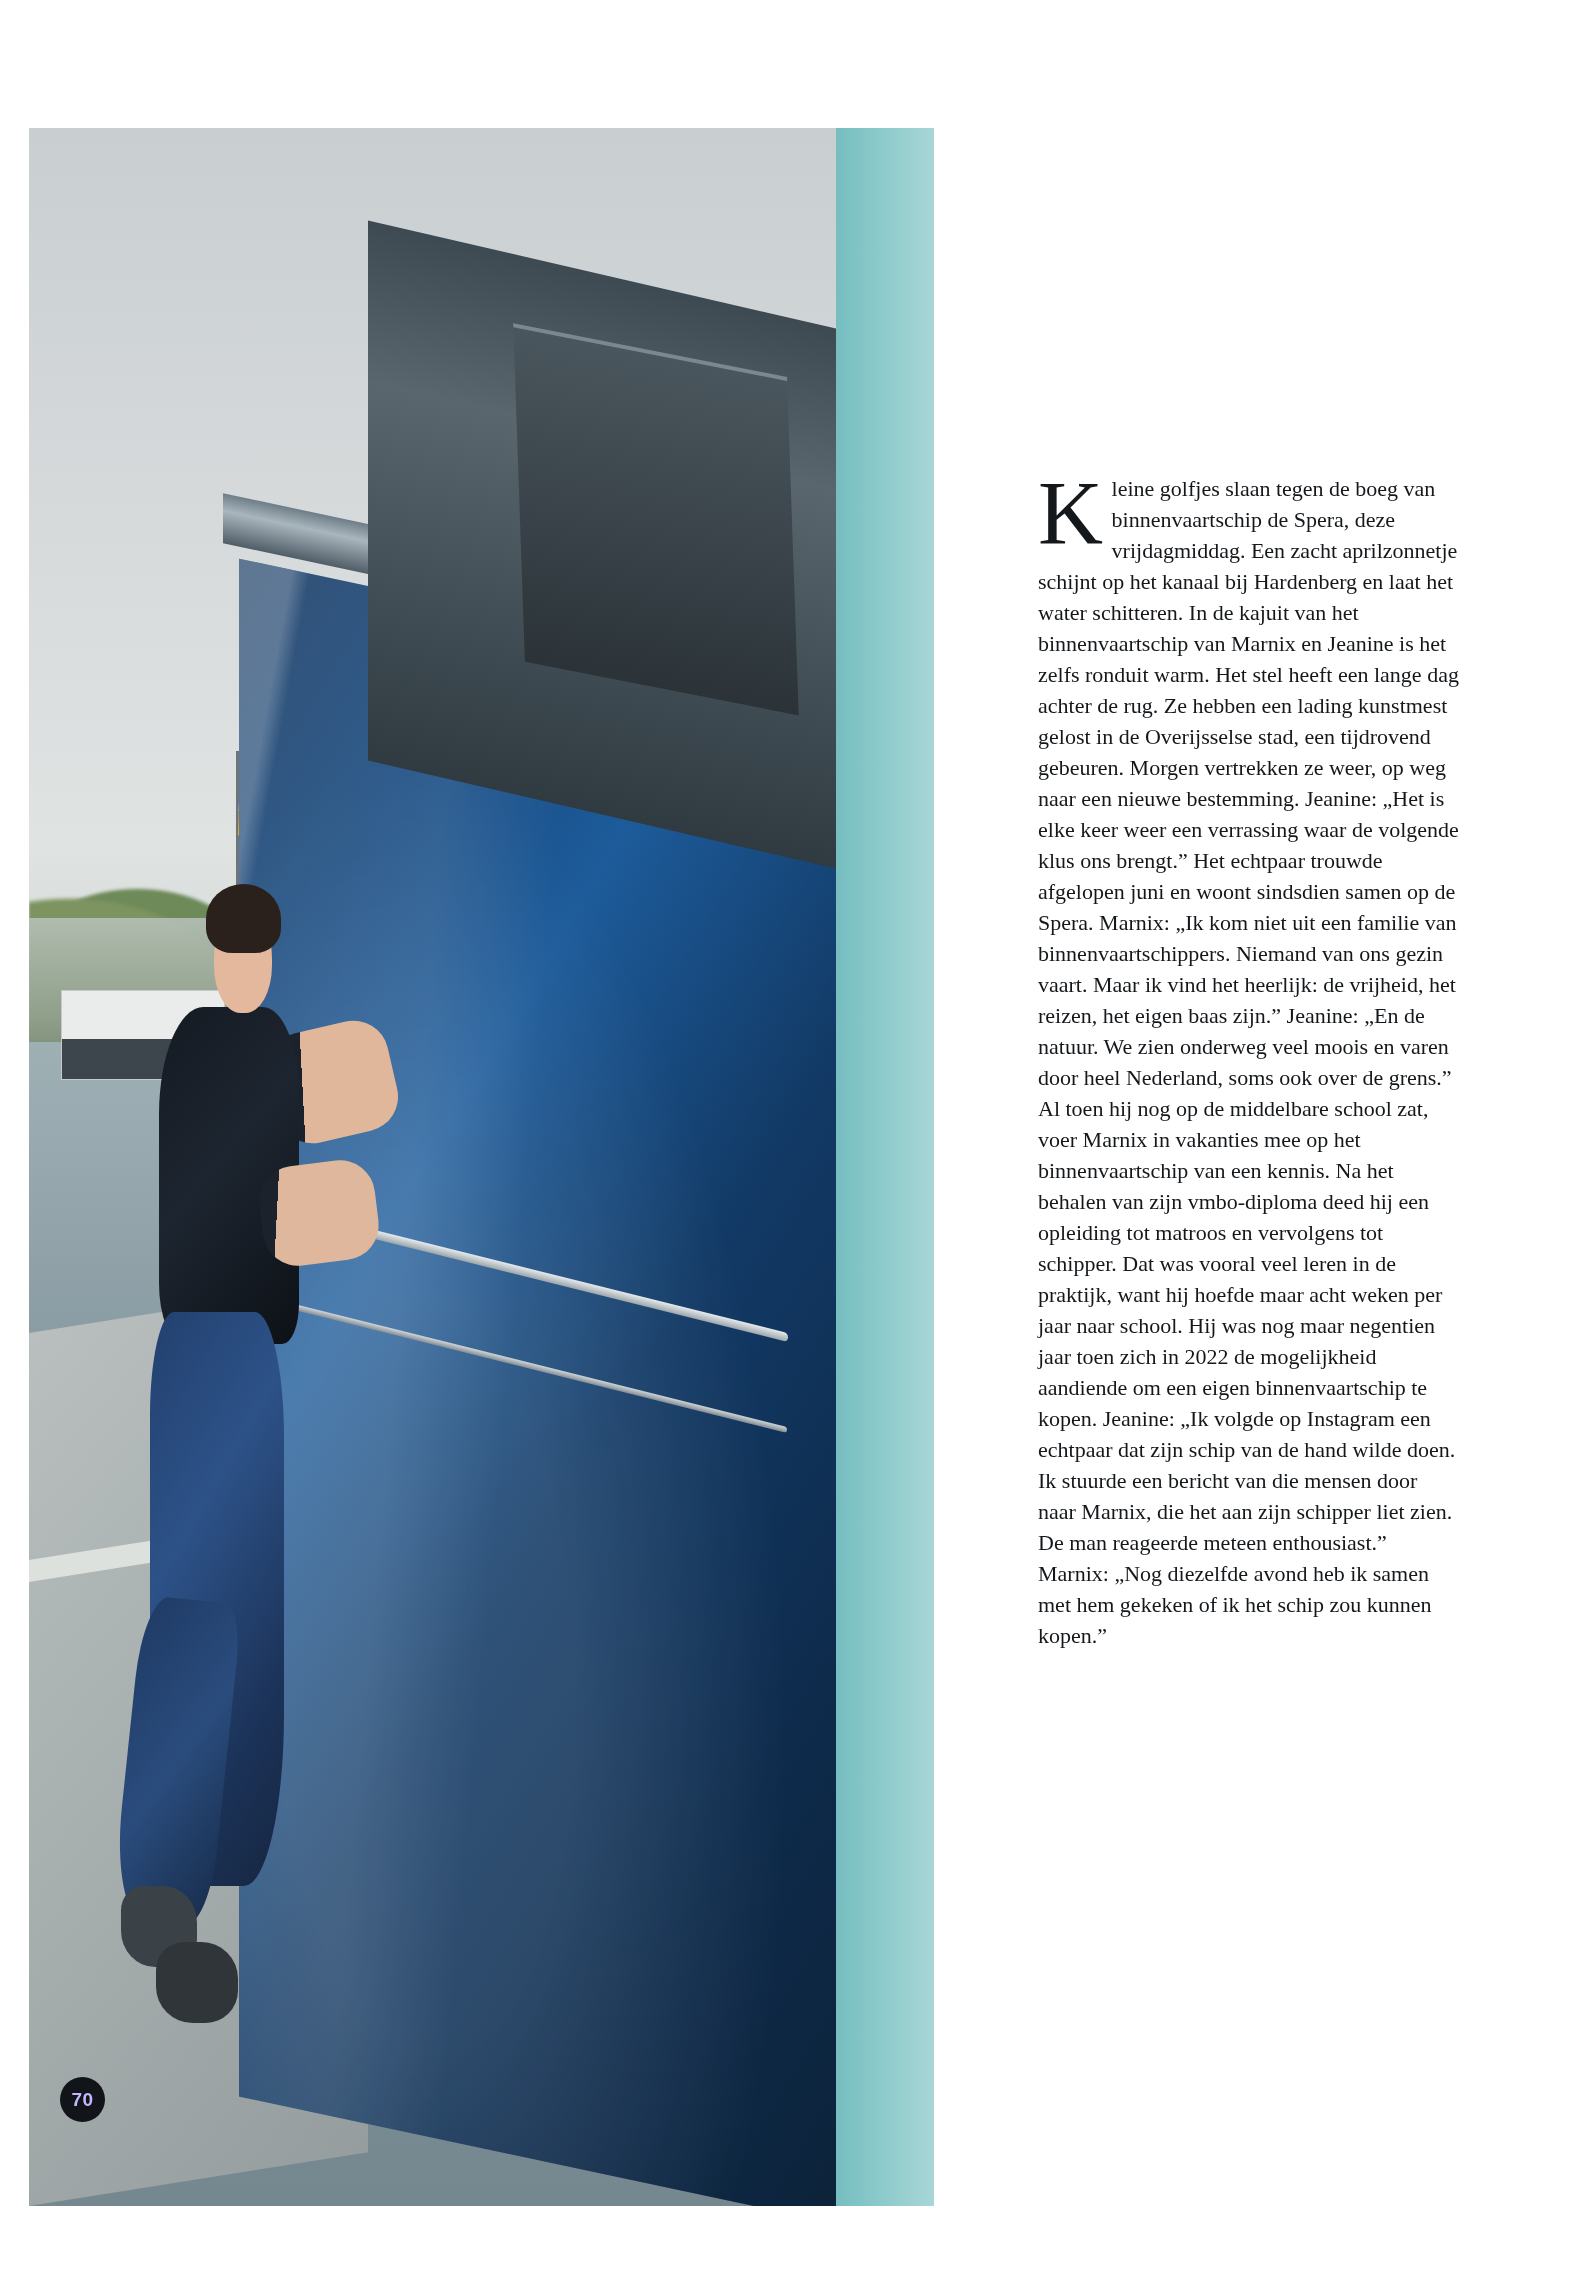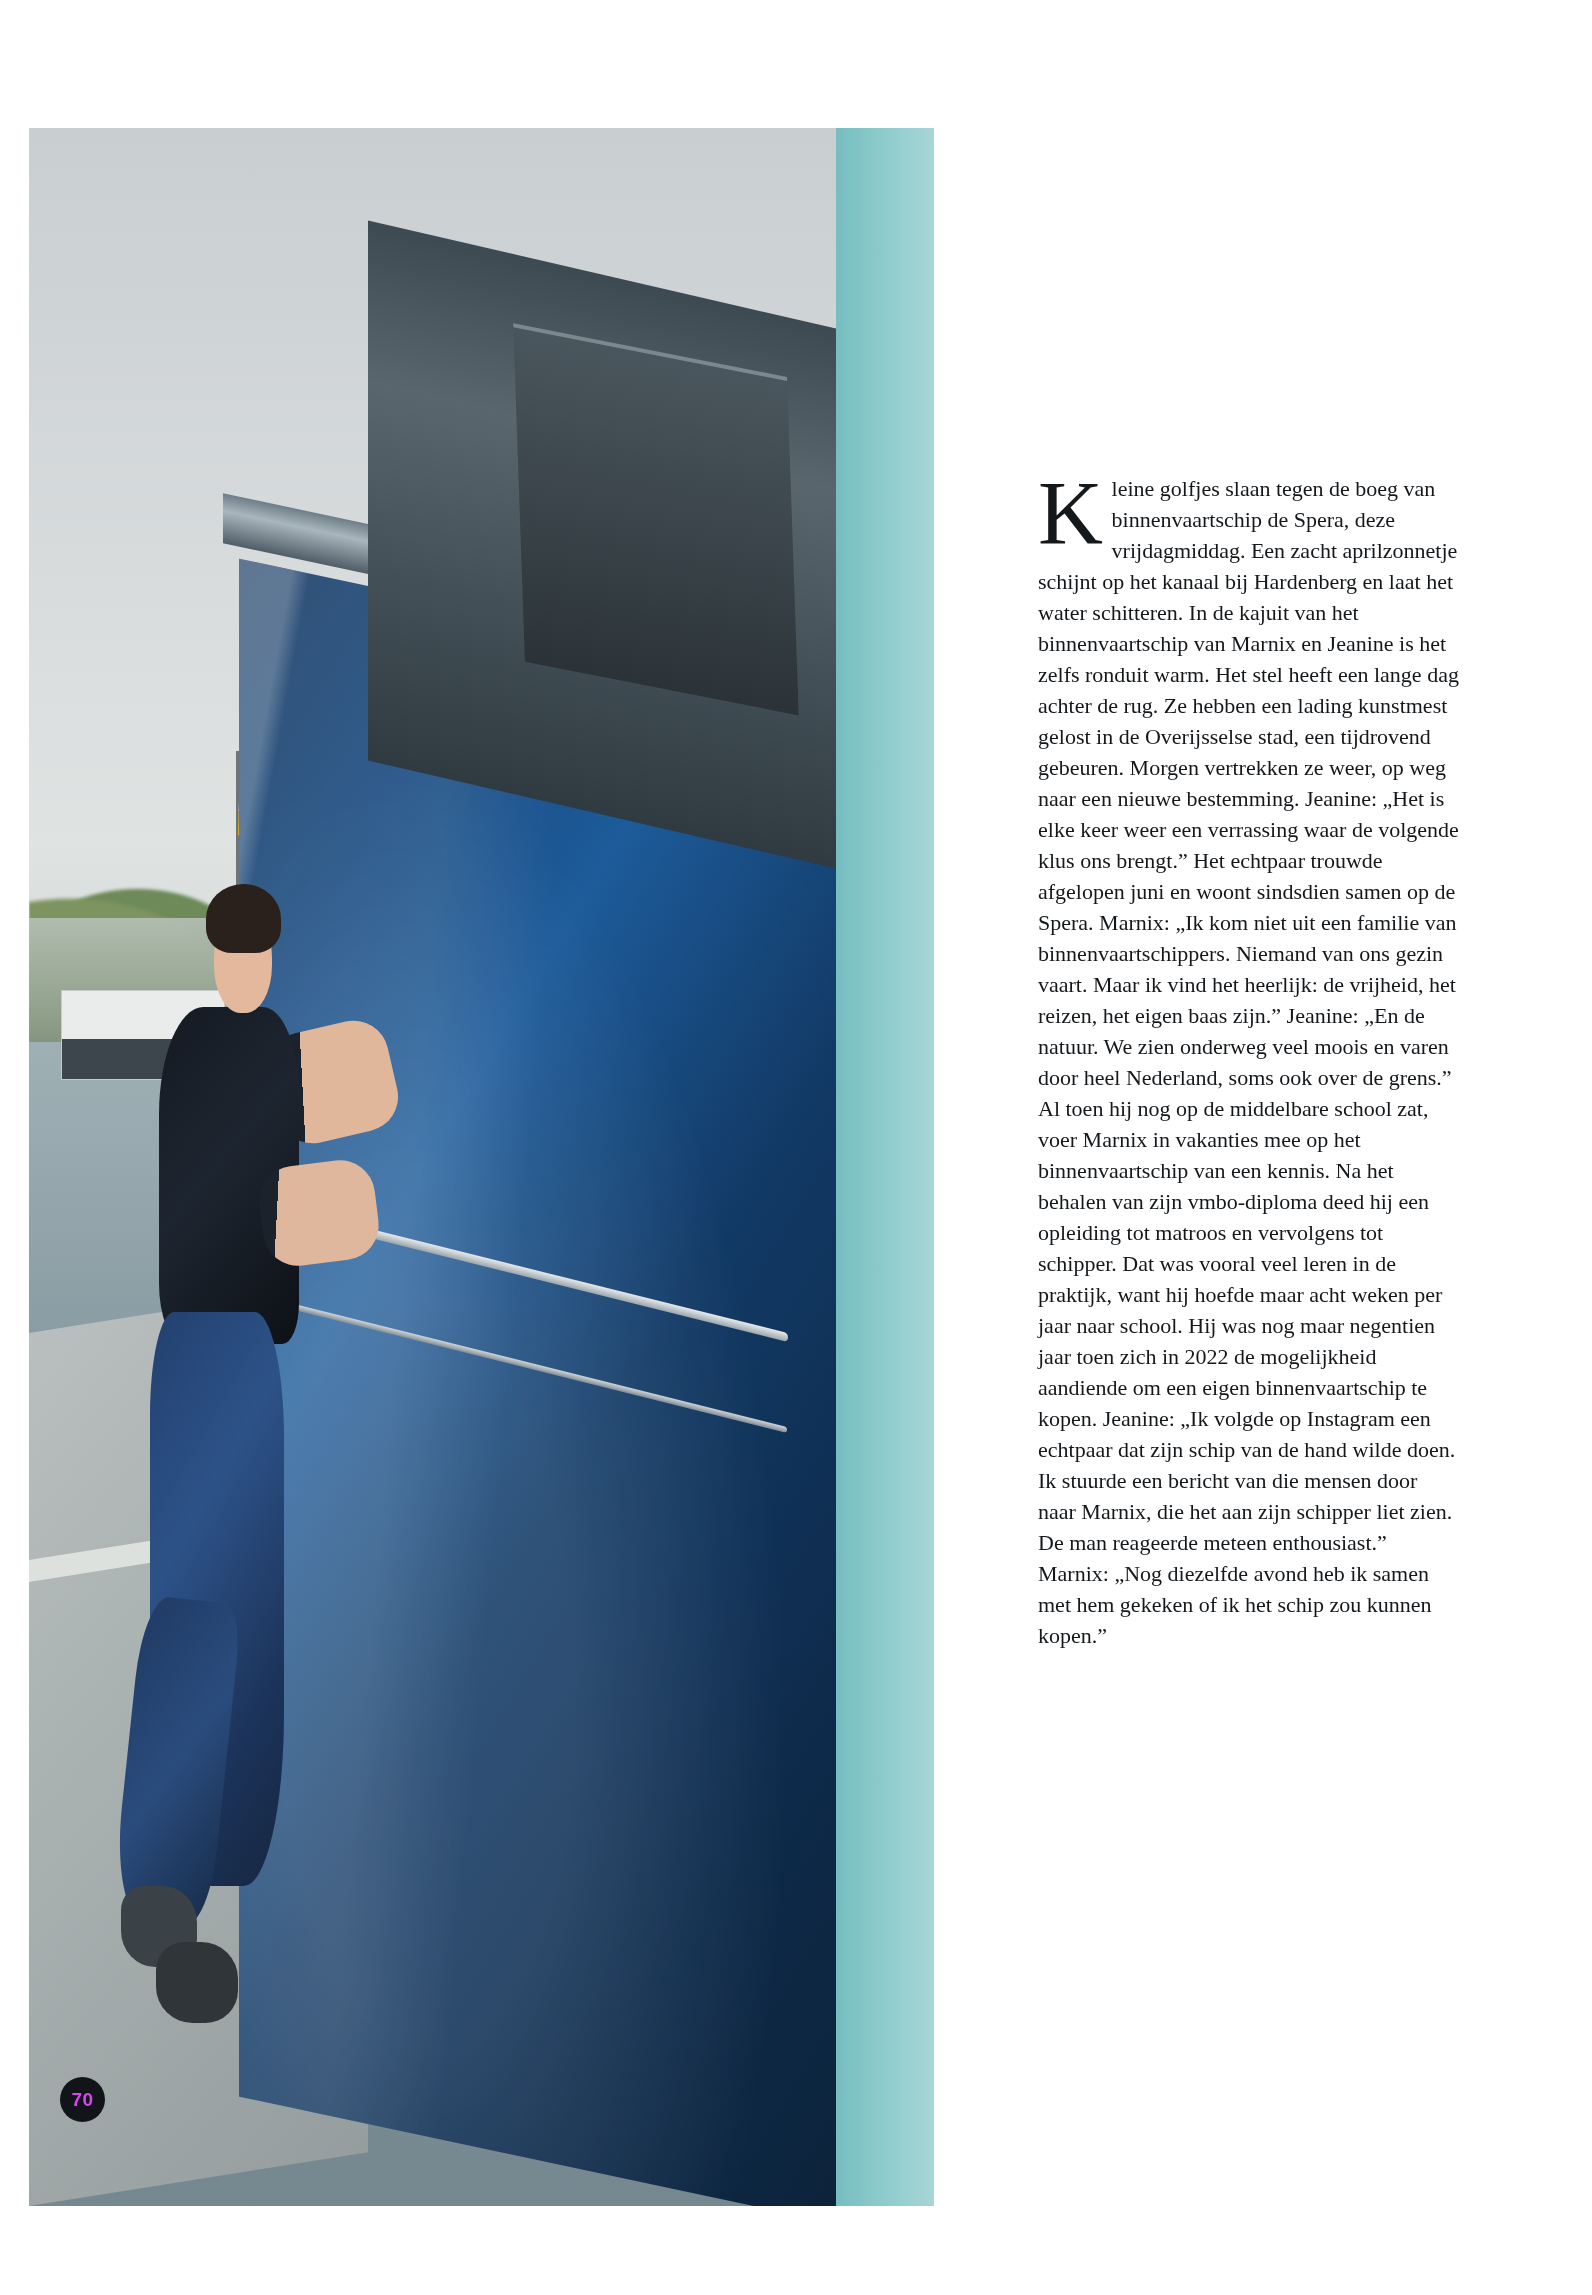--- a/index.html
+++ b/index.html
@@ -224,21 +224,21 @@
 
   
   .page-num {
     position: absolute;
     left: 60px;
     bottom: 173px;
     width: 45px;
     height: 45px;
     border-radius: 50%;
     background: #111418;
-    color: #d946ef;
+    color: #c4b5fd;
     font-family: "Liberation Sans", sans-serif;
     font-size: 19px;
     font-weight: 700;
     display: flex;
     align-items: center;
     justify-content: center;
     letter-spacing: 0.4px;
   }
 
   

